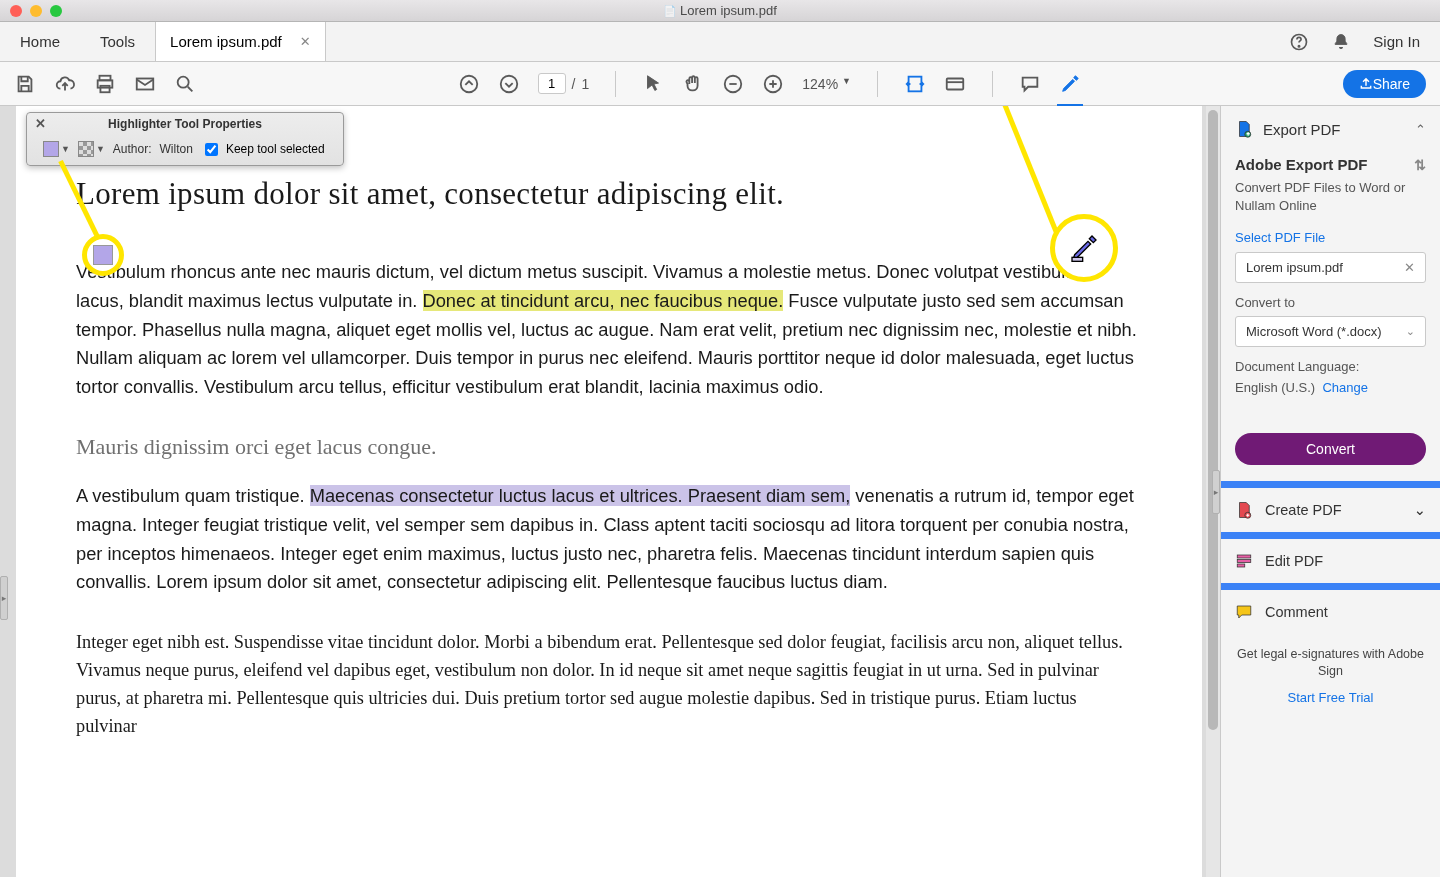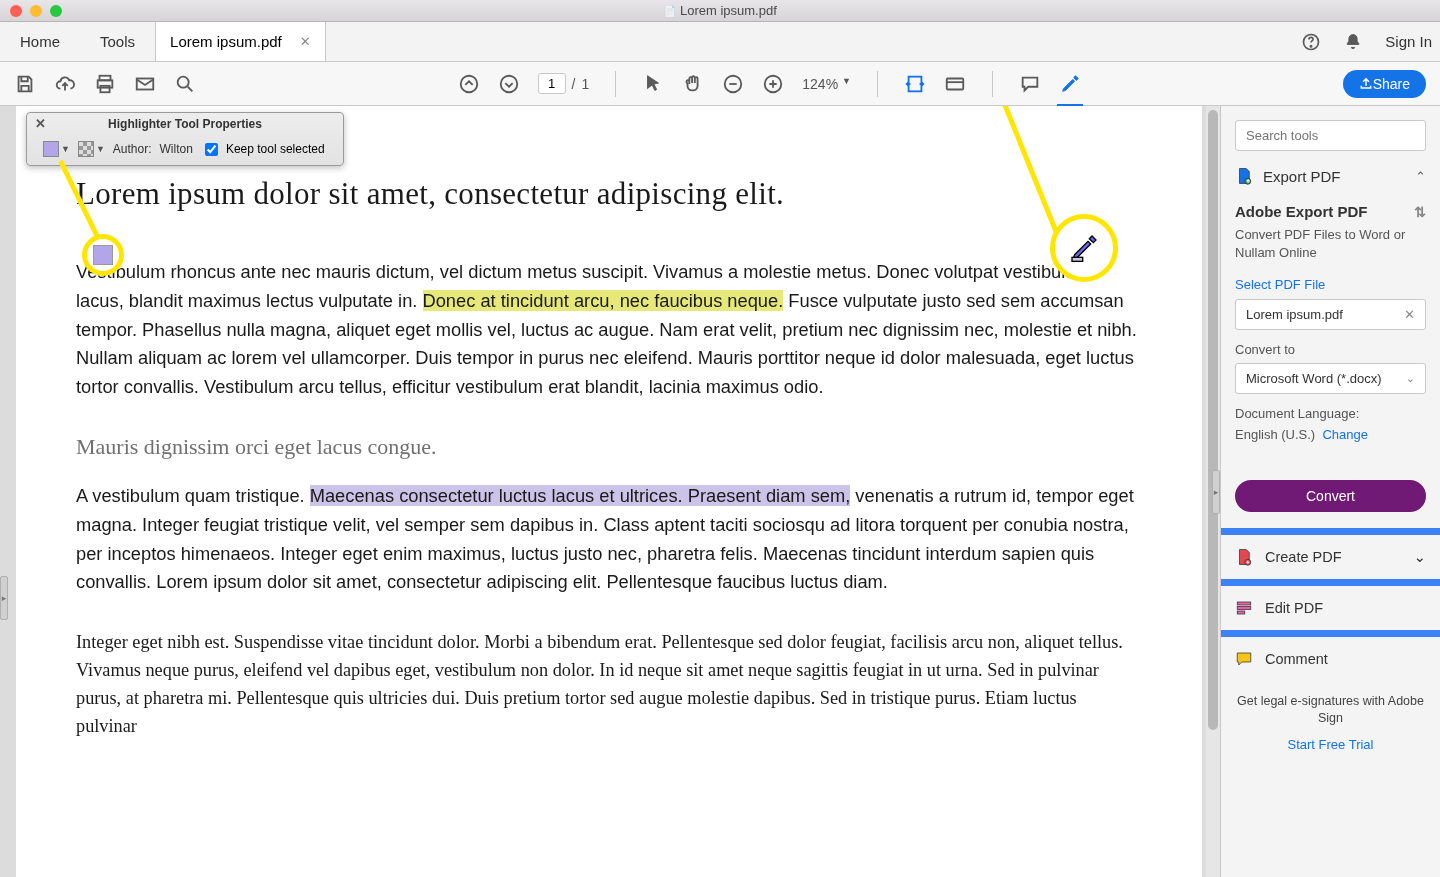--- a/index.html
+++ b/index.html
@@ -11,21 +11,21 @@
 .dot { width:12px; height:12px; border-radius:50%; }
 .dot.red{background:#ff5f57;} .dot.yellow{background:#febc2e;} .dot.green{background:#28c840;}
 .titlebar .title { position:absolute; left:0; right:0; text-align:center; font-size:13px; color:#4a4a4a; }
 .titlebar .title::before{content:"📄 "; font-size:11px; opacity:.6;}
 
 
 .tabsrow{height:40px; background:#f3f3f3; display:flex; align-items:center; border-bottom:1px solid #c9c9c9; font-size:15px;}
 .tabsrow .maintab{padding:0 20px; height:100%; display:flex; align-items:center; color:#333;}
 .tabsrow .doctab{background:#fff; height:100%; display:flex; align-items:center; padding:0 14px; border-right:1px solid #c9c9c9; border-left:1px solid #c9c9c9; gap:18px;}
 .tabsrow .doctab .x{color:#888; font-size:13px;}
-.tabsrow .right{margin-left:auto; display:flex; align-items:center; gap:22px; padding-right:8px; color:#595959;}
+.tabsrow .right{margin-left:auto; display:flex; align-items:center; gap:22px; padding-right:20px; color:#595959;}
 .tabsrow .right svg,.tabsrow .right .ico{width:20px;height:20px;}
 .signin{font-size:15px; color:#333;}
 
 
 .toolbar{height:44px; background:#f7f7f7; border-bottom:1px solid #c9c9c9; display:flex; align-items:center; padding:0 14px; gap:8px;}
 .toolbar .grp{display:flex; align-items:center; gap:18px;}
 .toolbar .ico{width:22px;height:22px; color:#5a5a5a; display:flex;align-items:center;justify-content:center;}
 .toolbar .sep{width:1px;height:26px;background:#c9c9c9; margin:0 8px;}
 .toolbar .pagebox{font-size:14px; color:#555; display:flex; align-items:center; gap:6px;}
 .toolbar .pagebox input{width:28px; text-align:center; border:1px solid #c9c9c9; border-radius:3px; padding:2px; font-size:13px; background:#fff;}
@@ -285,23 +285,20 @@
       <svg width="32" height="32" viewBox="0 0 24 24" fill="#6a6ae6">
           <path d="M4 20l3-1 10-10-2-2L5 17l-1 3zM16 5l3 3 2-2-3-3-2 2z"></path>
           <rect x="3" y="19" width="8" height="3" fill="#cbc3e8"></rect>
         </svg>
     </div>
 
     <div class="sidehandle left">▸</div>
   </div>
 
   <div class="rightpanel">
-    <div class="searchtools">
-      <input placeholder="Search tools" style="">
-    </div>
 
     <div class="panel-sec first">
       <div class="panel-head">
         <span class="lead">
           <svg class="sicon" viewBox="0 0 24 24">
               <path fill="#1473e6" d="M6 2h9l4 4v16H6z"></path>
               <circle cx="17" cy="19" r="4" fill="#22a06b"></circle>
               <path d="M15.5 19l2-2 2 2M17.5 17v4" stroke="#fff" stroke-width="1.5" fill="none"></path>
             </svg>
           <span>Export PDF</span>

